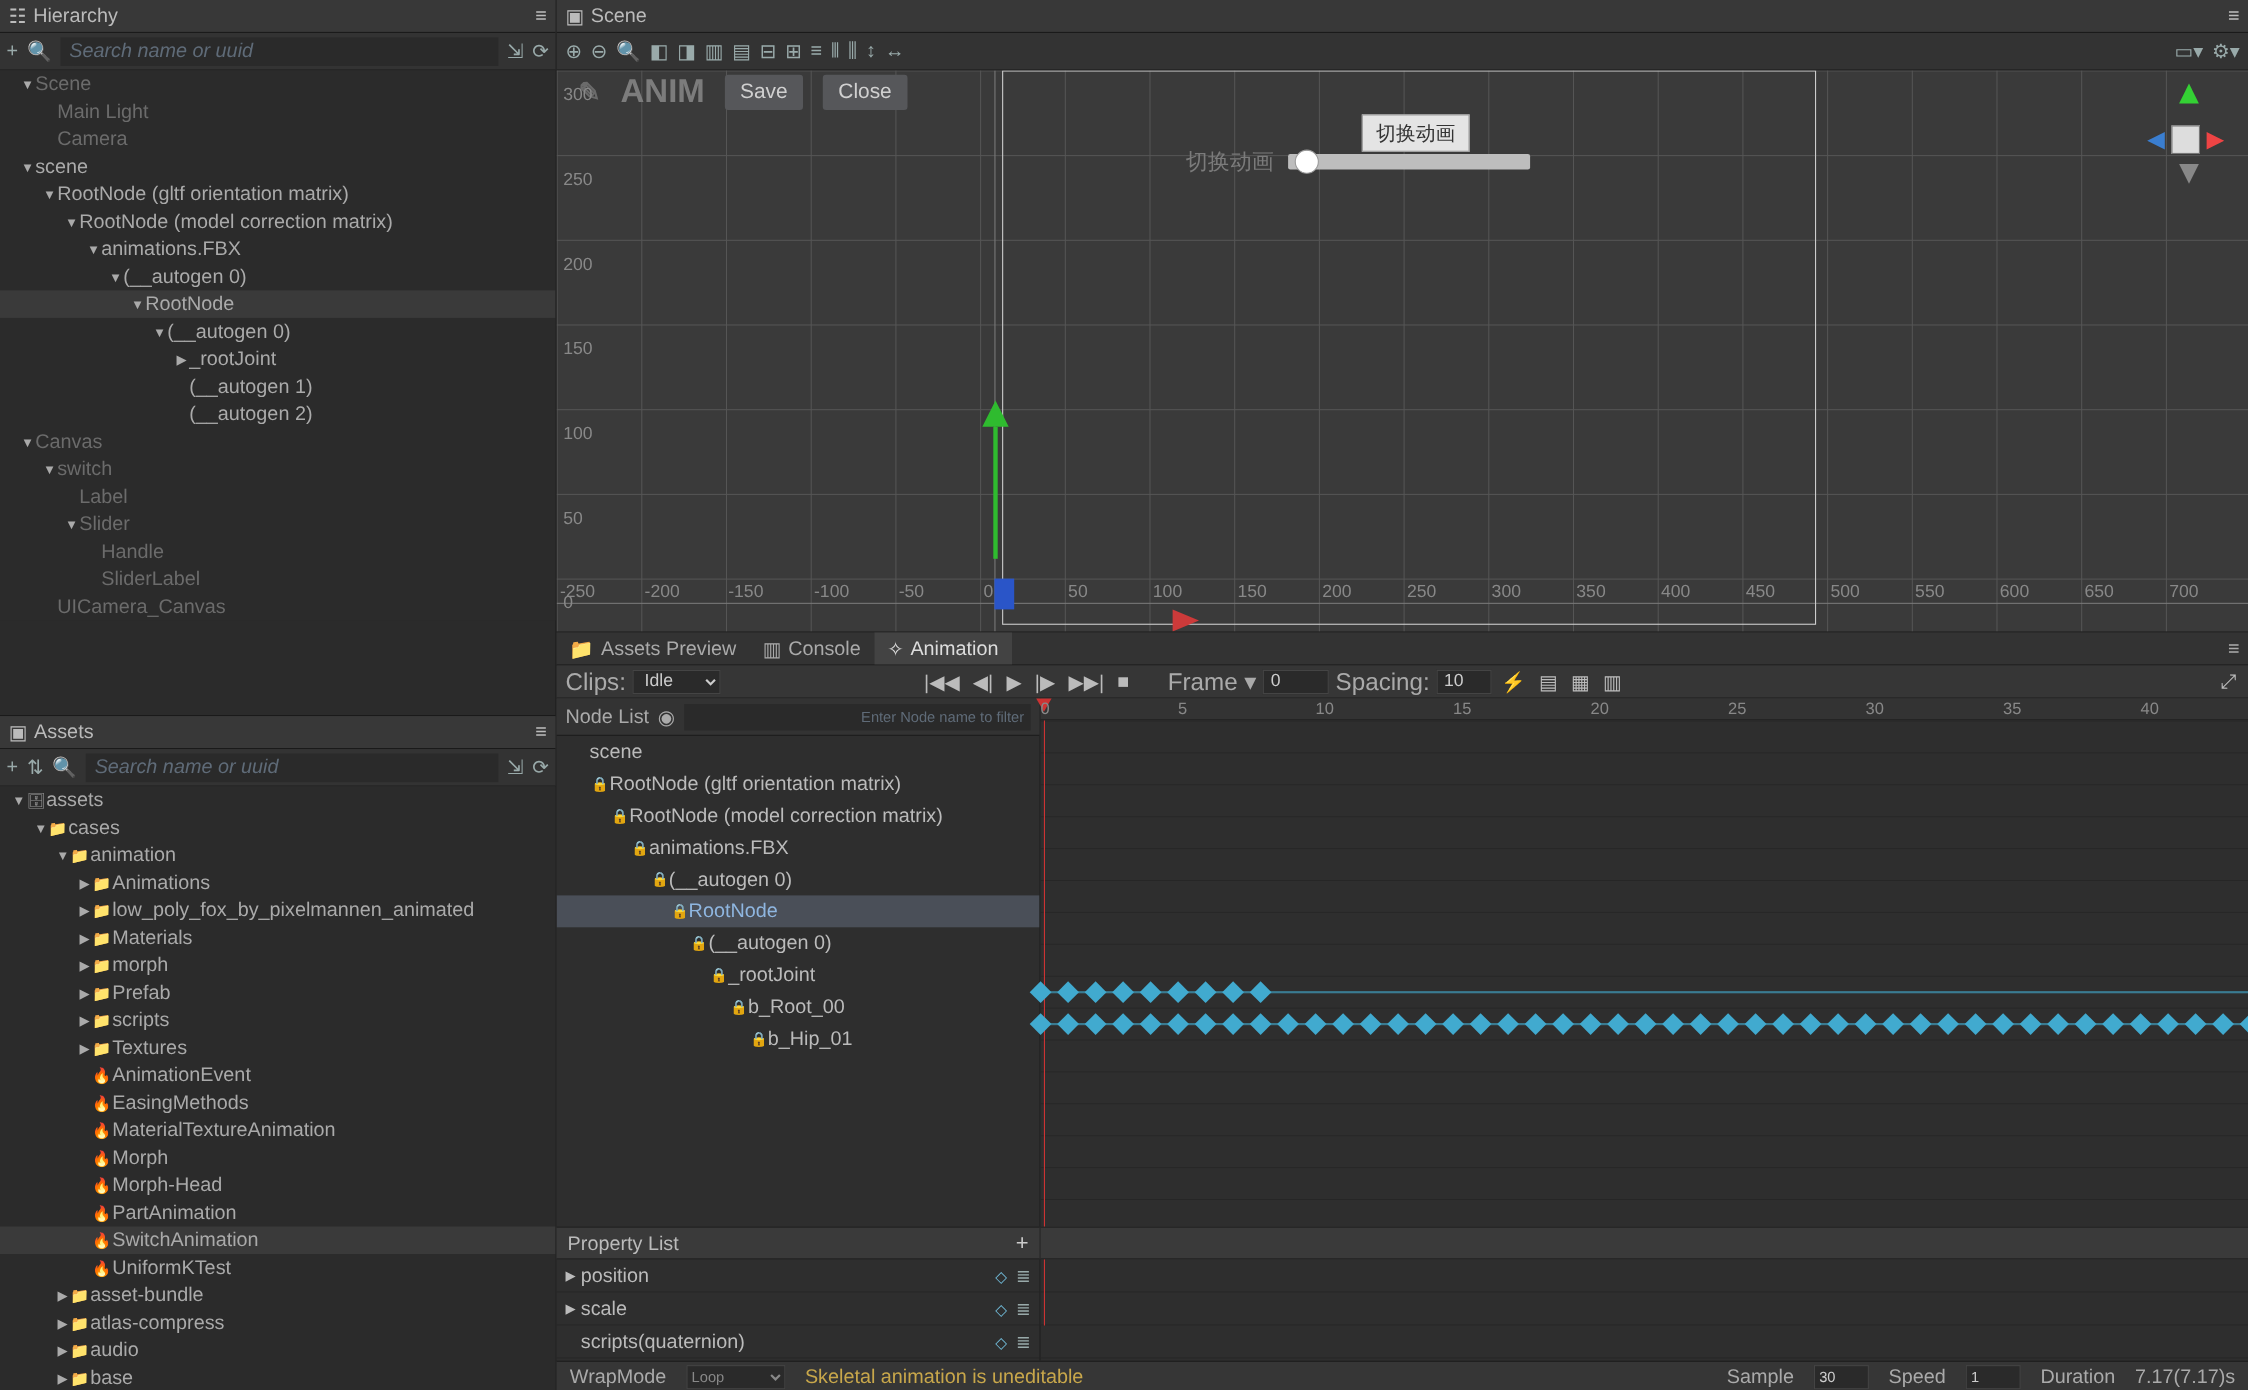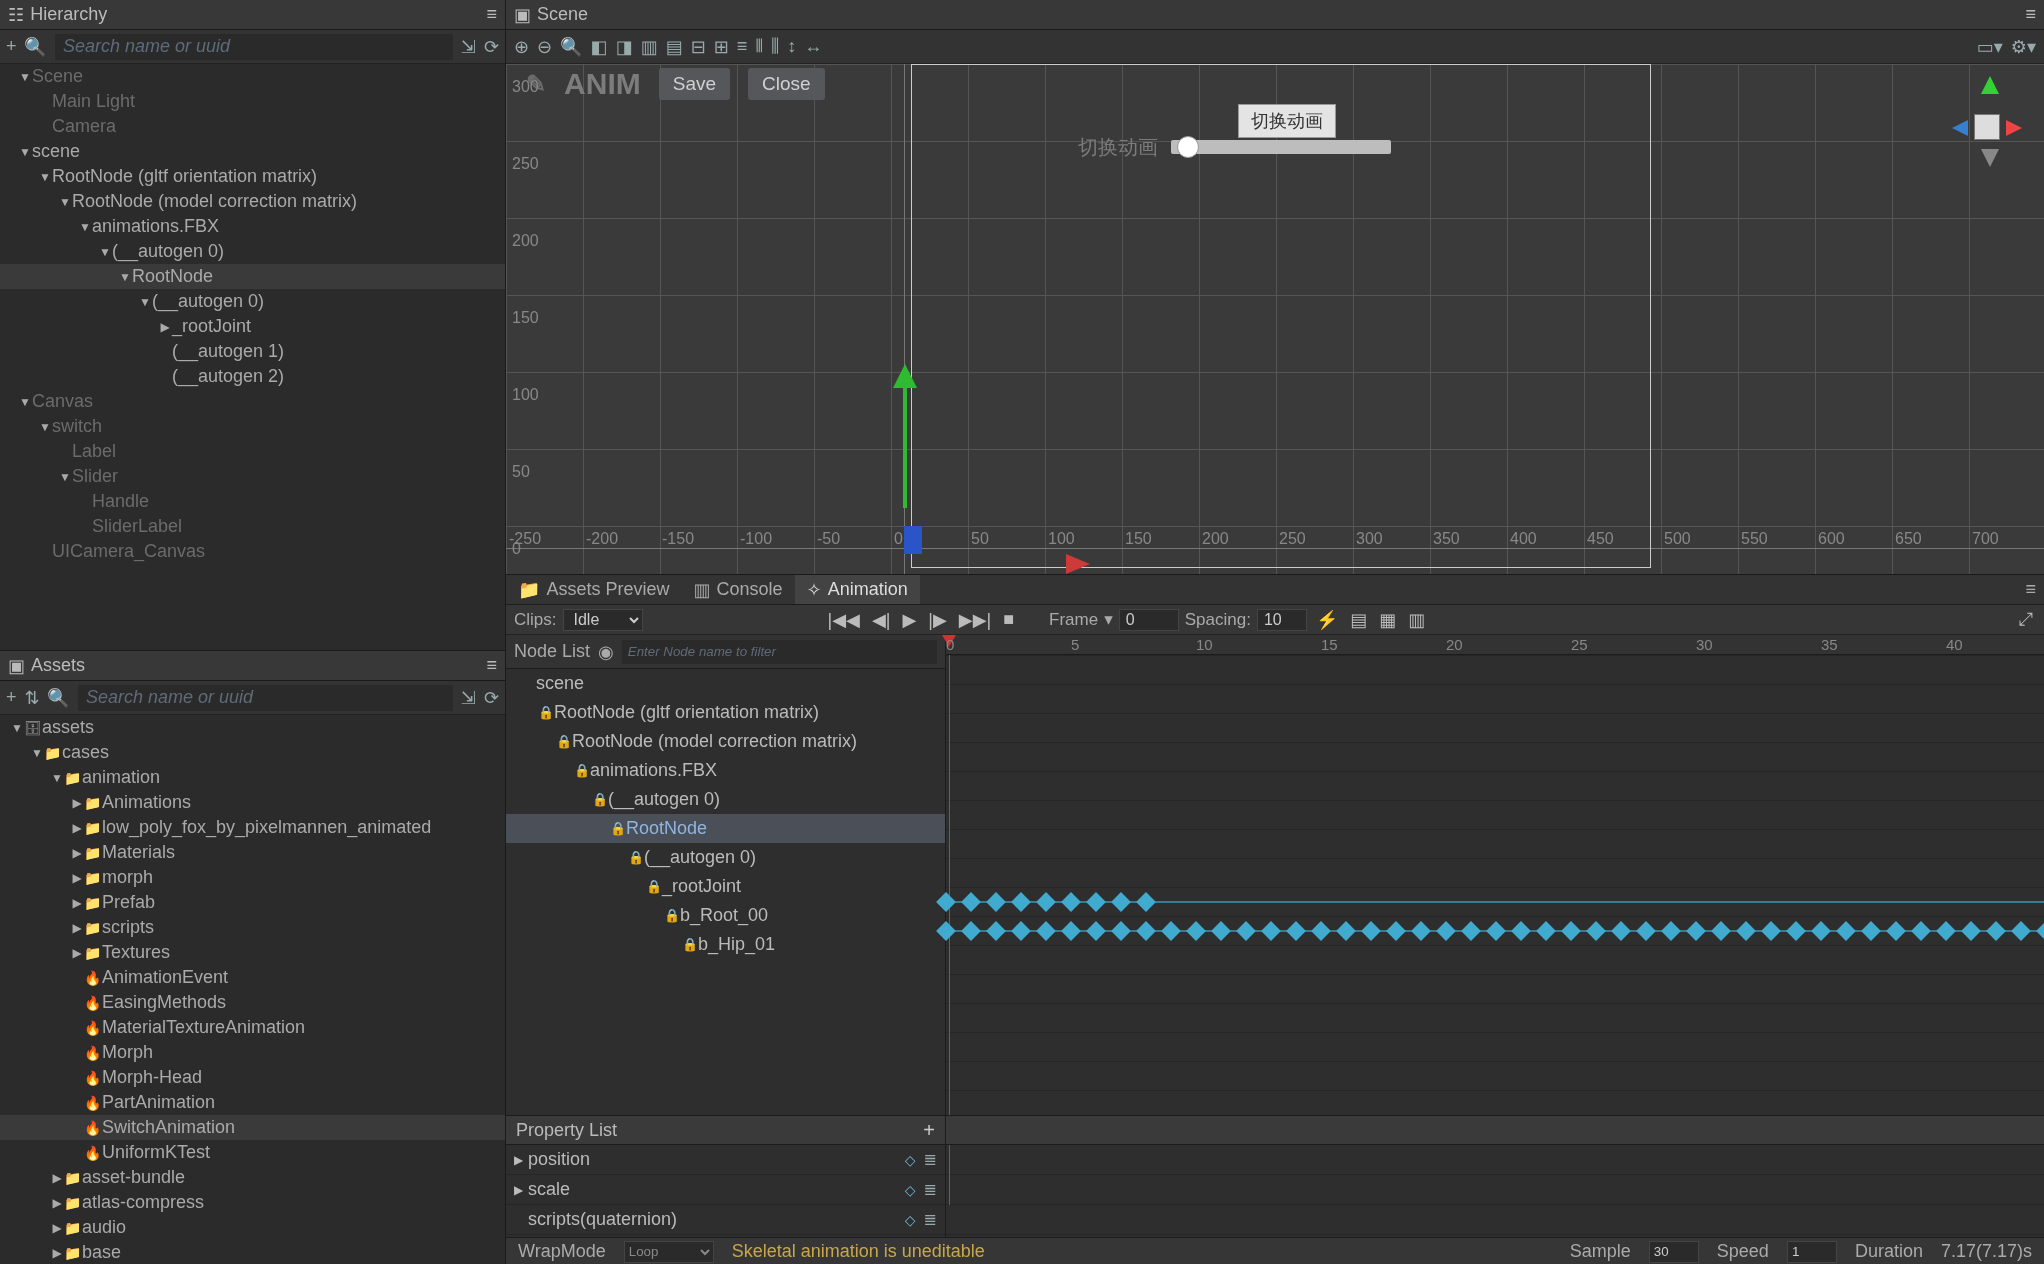--- a/index.html
+++ b/index.html
@@ -156,42 +156,42 @@
 
 .anim-tb {
   display:flex; align-items:center; height:30px;
   background:#363636; border-bottom:1px solid #222;
   gap:6px; padding:0 8px;
 }
 .anim-tb select, .anim-tb input {
   background:#2a2a2a; border:1px solid #444; color:#ccc;
   height:22px; font-size:16px; padding:0 6px;
 }
-.anim-tb .lbl { color:#aaa; font-size:17px; }
+.anim-tb .lbl { color:#aaa; font-size:22px; }
 .anim-tb .playbtn { color:#bbb; cursor:pointer; font-size:18px; padding:0 3px; }
 .anim-tb .sp { flex:1; }
 
 
 .anim-body {
   display:grid;
   grid-template-columns: 440px 1fr;
 }
 .anim-left {
   display:grid;
   grid-template-rows: 34px 1fr 30px 60px 32px;
   border-right:1px solid #1c1c1c;
   background:#2e2e2e;
 }
 .nodelist-bar {
   display:flex; align-items:center; gap:8px; padding:0 8px;
   background:#333; border-bottom:1px solid #1c1c1c;
 }
 .nodelist-bar input {
   flex:1; background:#2a2a2a; border:none; color:#ccc;
-  height:24px; padding:0 6px; font-style:italic;
+  height:24px; padding:0 6px; text-align:right;
 }
 .nodelist-bar input::placeholder { color:#5f6b78; }
 .node-list { overflow:auto; }
 .node-list .nrow {
   display:flex; align-items:center; height:29px; padding-right:8px;
   color:#bbb; cursor:default;
 }
 .node-list .nrow.sel { background:#4a4f58; color:#8fb6e0; }
 .node-list .nrow .lockic { width:16px; color:#777; font-size:13px; text-align:center;}
 .prop-bar {

